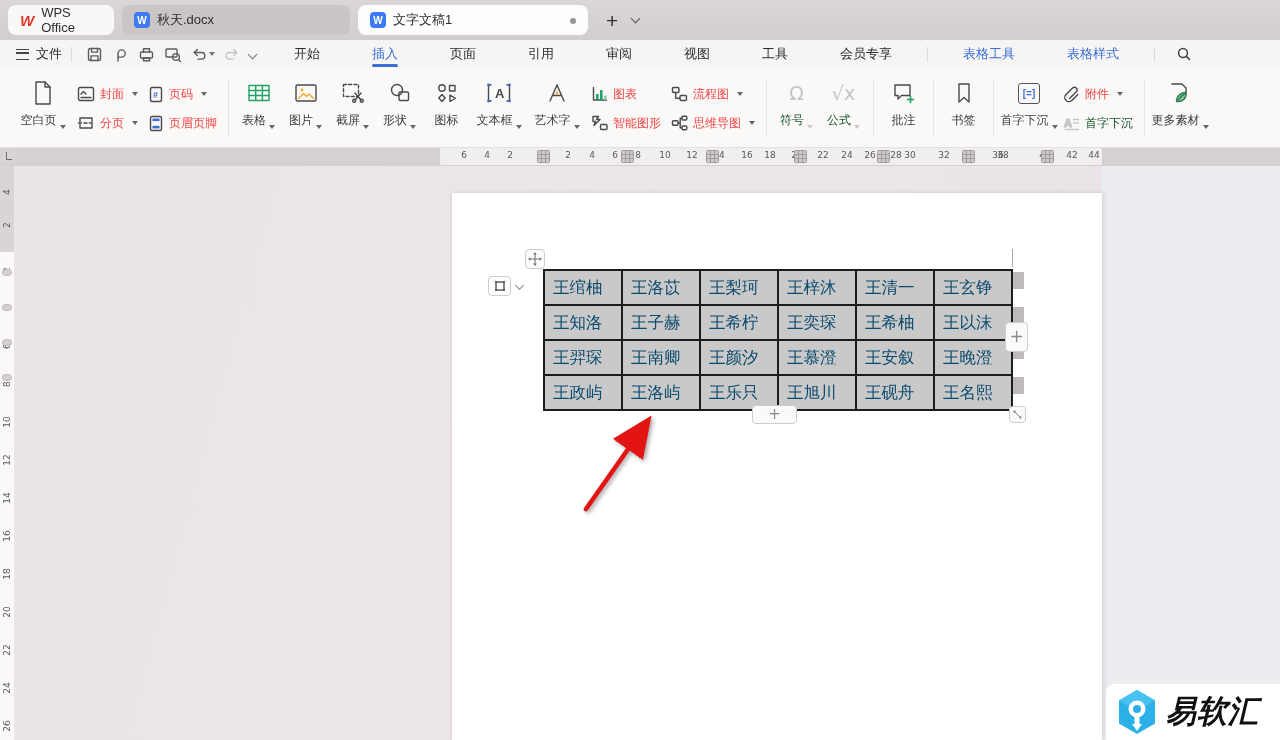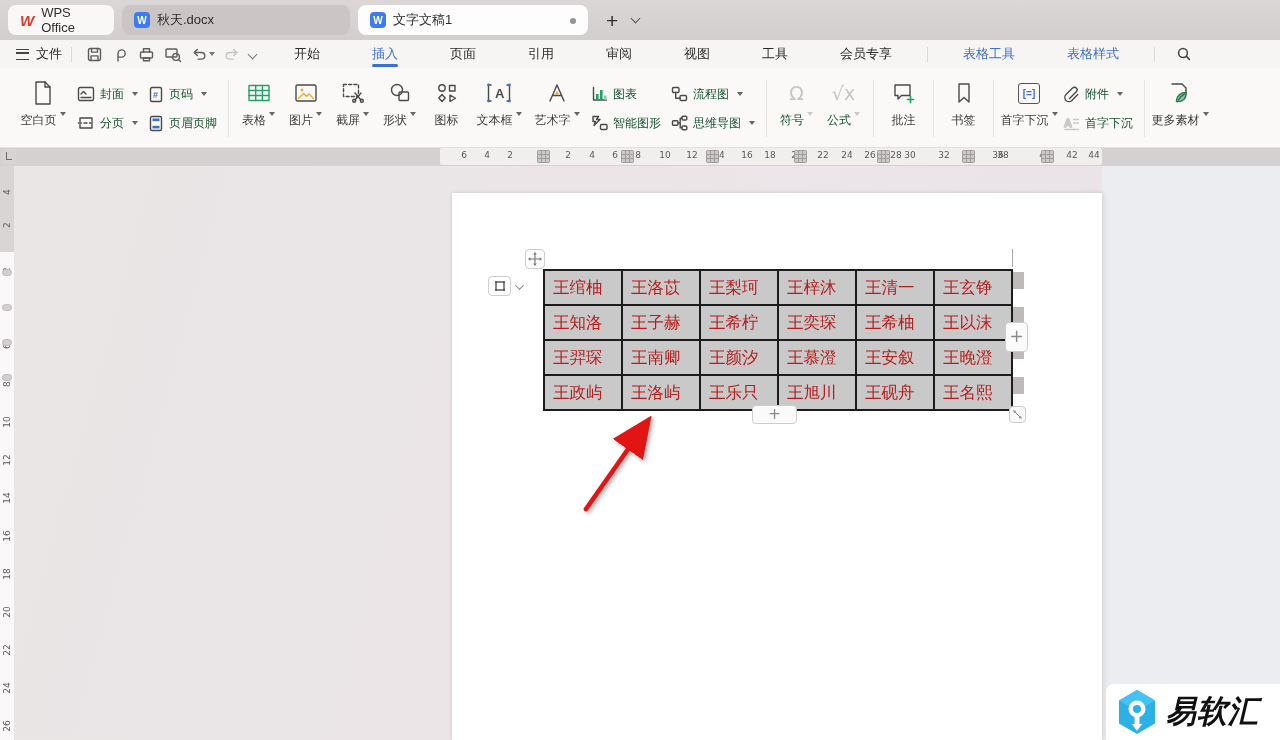--- a/index.html
+++ b/index.html
@@ -49,23 +49,23 @@
   .mitem.ctx{color:#3b6fd4;}
   .searchbtn{margin-left:12px;display:flex;align-items:center;}
 
   
   .ribbon{position:absolute;left:0;top:68px;width:1280px;height:80px;background:#fbf9f8;
           border-bottom:1px solid #e3e1e0;display:flex;align-items:stretch;box-sizing:border-box;padding:2px 0 0 14px;}
   .vdiv{width:1px;background:#e6e4e3;margin:10px 6px;}
   .big{width:47px;display:flex;flex-direction:column;align-items:center;padding-top:7px;flex:0 0 auto;}
   .big.w56{width:58px;}
   .big .ic{height:32px;display:flex;align-items:center;justify-content:center;}
-  .big .lb{font-size:12px;color:#3d3d3d;margin-top:3px;display:flex;align-items:flex-start;white-space:nowrap;}
+  .big .lb{font-size:12px;color:#3d3d3d;margin-top:3px;display:flex;align-items:flex-end;white-space:nowrap;}
   .stack{display:flex;flex-direction:column;justify-content:center;gap:4px;padding:0 5px;flex:0 0 auto;}
-  .srow{display:flex;align-items:center;gap:5px;font-size:12px;color:#14532d;height:25px;white-space:nowrap;}
+  .srow{display:flex;align-items:center;gap:5px;font-size:12px;color:#ef4444;height:25px;white-space:nowrap;}
   .ric{stroke:#4a4a4a;fill:none;stroke-width:1.4;stroke-linecap:round;stroke-linejoin:round;display:block;}
   .dis .lb,.srow.dis,.big.dis .lb{color:#14532d;}
   .dis .caret{border-top-color:#ccc9c8;}
   .dis svg *{stroke:#cac8c7;}
   .glyic{font-size:19px;color:#c6c4c3;font-family:"DejaVu Sans",sans-serif;line-height:1;}
   .docpart-ic{width:20px;height:19px;border:1.4px solid #555;border-radius:3px;display:flex;align-items:center;
               justify-content:center;color:#3b6fd4;font-weight:700;font-size:10px;}
 
   
   .tabsel{position:absolute;left:2px;top:149px;width:14px;height:15px;background:#d8d4d3;border-radius:3px;}
@@ -84,21 +84,21 @@
 
   
   .workspace{position:absolute;left:14px;top:166px;width:1266px;height:574px;
              background:linear-gradient(105deg,#e9e6e5 0%,#ece5e9 55%,#e8e2e6 100%);}
   .rightpane{position:absolute;left:1088px;top:0;width:178px;height:574px;background:#ecedf1;}
   .page{position:absolute;left:438px;top:27px;width:650px;height:547px;background:#ffffff;
         box-shadow:2px 0 5px rgba(0,0,0,0.10),-1px 0 3px rgba(0,0,0,0.06);}
 
   table.doc{border-collapse:collapse;position:absolute;left:91px;top:76px;table-layout:fixed;}
   table.doc td{width:78px;height:35px;box-sizing:border-box;border:2px solid #1c1c1c;background:#c9c9c9;
-               font-family:"DejaVu Serif","Liberation Serif",serif;font-size:16.5px;color:#b91c1c;
+               font-family:"DejaVu Serif","Liberation Serif",serif;font-size:16.5px;color:#0c4a6e;
                padding:0 0 0 8px;vertical-align:middle;white-space:nowrap;overflow:hidden;}
 
   .ctl{position:absolute;background:#fafafa;border:1px solid #cfcdcc;border-radius:4px;box-sizing:border-box;
        display:flex;align-items:center;justify-content:center;color:#8a8a8a;}
   .movehandle{left:73px;top:56px;width:20px;height:20px;background:#fcfcfc;}
   .selbox{left:36px;top:83px;width:23px;height:20px;background:#fff;}
   .selchev{position:absolute;left:64px;top:89px;}
   .addcol{left:553px;top:129px;width:23px;height:30px;font-size:17px;}
   .addrow{left:300px;top:212px;width:45px;height:19px;font-size:15px;}
   .resize{left:557px;top:213px;width:17px;height:17px;}

